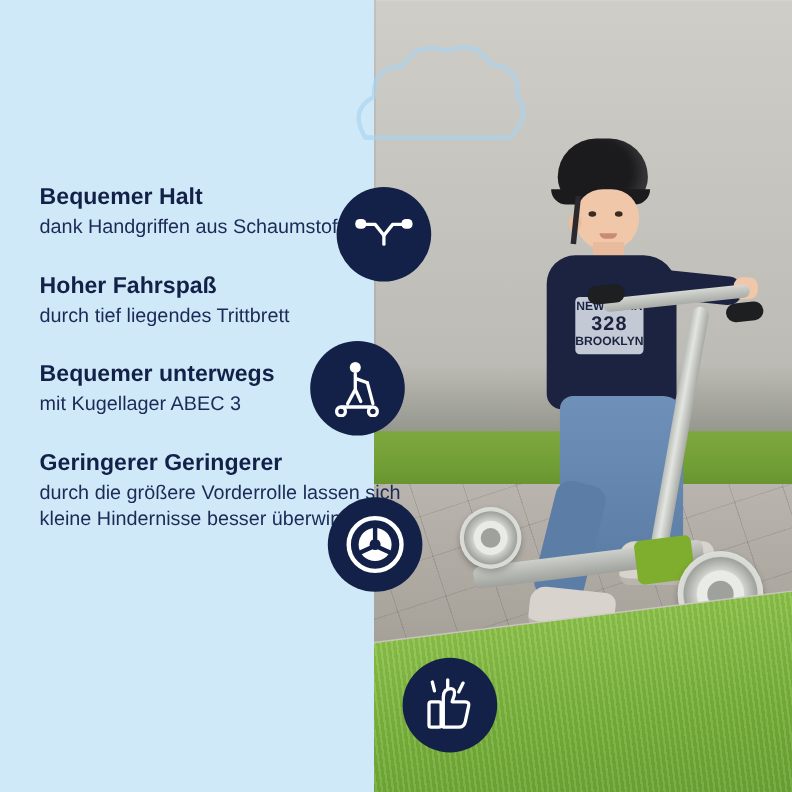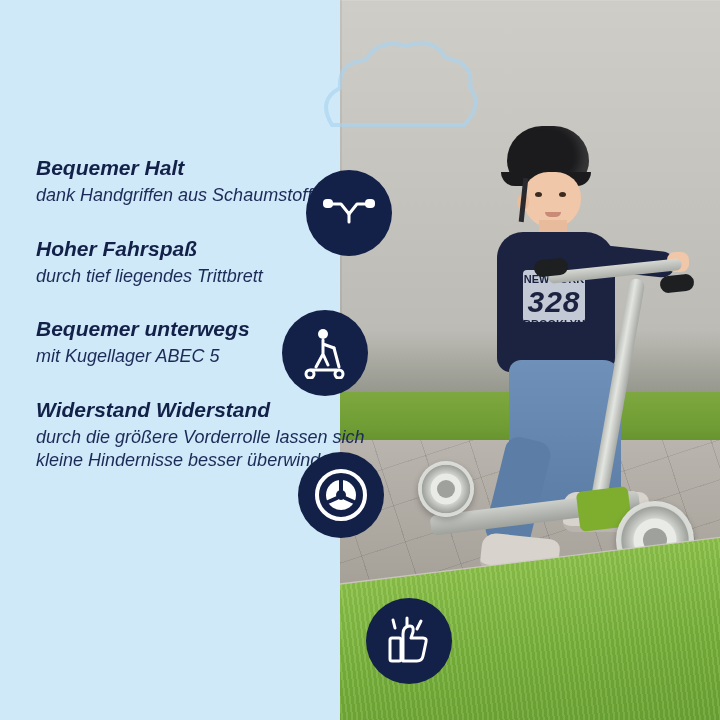--- a/index.html
+++ b/index.html
@@ -132,21 +132,21 @@
   .shirt {
     position: absolute; left: 62px; top: 112px; width: 118px; height: 140px;
     background: #1b2340; border-radius: 26px 30px 14px 14px;
   }
   .shirt-print {
     position:absolute; left:88px; top:150px; width:62px; height:52px;
     background: rgba(225,230,240,0.85); border-radius: 4px;
     color:#1b2340; font-weight:bold; font-size:11px; text-align:center; line-height:1.1;
     padding-top:3px; box-sizing:border-box;
   }
-  .shirt-print b { display:block; font-size:30px; letter-spacing:1px;font-style:italic; }
+  .shirt-print b { display:block; font-size:18px; letter-spacing:1px; }
   .arm-front {
     position:absolute; left:150px; top:128px; width:90px; height:26px;
     background:#1b2340; border-radius: 14px; transform: rotate(6deg);
   }
   .hand-front{position:absolute;left:232px;top:132px;width:22px;height:20px;background:#f0c7a8;border-radius:8px;}
   .pants {
     position:absolute; left:74px; top:240px; width:112px; height:150px;
     background: linear-gradient(180deg,#6f90b8 0%, #5c7da6 100%);
     border-radius: 12px 18px 16px 16px;
   }
@@ -210,23 +210,22 @@
     text-transform: uppercase;
   }
   .cloud {
     position:absolute; right: 238px; top: 30px; width: 170px; height: 110px;
     opacity: .65;
   }
 
   .features {
     position: absolute;
     left: 36px;
-    top: 155px;
+    top: 166px;
     width: 330px;
-    font-style: italic;
   }
   .feature { position: relative; margin-bottom: 28px; }
   .feature-title {
     color: #132149;
     font-size: 21px;
     font-weight: bold;
     line-height: 1.2;
     margin-bottom: 4px;
   }
   .feature-desc {
@@ -315,25 +314,25 @@
       <div class="feature-desc">dank Handgriffen aus Schaumstoff</div>
     </div>
 
     <div class="feature">
       <div class="feature-title">Hoher Fahrspaß</div>
       <div class="feature-desc">durch tief liegendes Trittbrett</div>
     </div>
 
     <div class="feature">
       <div class="feature-title">Bequemer unterwegs</div>
-      <div class="feature-desc">mit Kugellager ABEC 5</div>
+      <div class="feature-desc">mit Kugellager ABEC 3</div>
     </div>
 
     <div class="feature">
-      <div class="feature-title">Widerstand Widerstand</div>
+      <div class="feature-title">Geringerer Geringerer</div>
       <div class="feature-desc">durch die größere Vorderrolle lassen sich kleine Hindernisse besser überwinden</div>
     </div>
   </div>
 
   <div class="badge badge-1">
     <svg width="56" height="34" viewBox="0 0 56 34">
       <path d="M4 8 L20 8 L28 18 L36 8 L52 8" fill="none" stroke="#ffffff" stroke-width="3" stroke-linecap="round" stroke-linejoin="round"></path>
       <rect x="2" y="3" width="10" height="9" rx="4" fill="#ffffff"></rect>
       <rect x="44" y="3" width="10" height="9" rx="4" fill="#ffffff"></rect>
       <path d="M28 18 L28 26" fill="none" stroke="#ffffff" stroke-width="3" stroke-linecap="round"></path>

